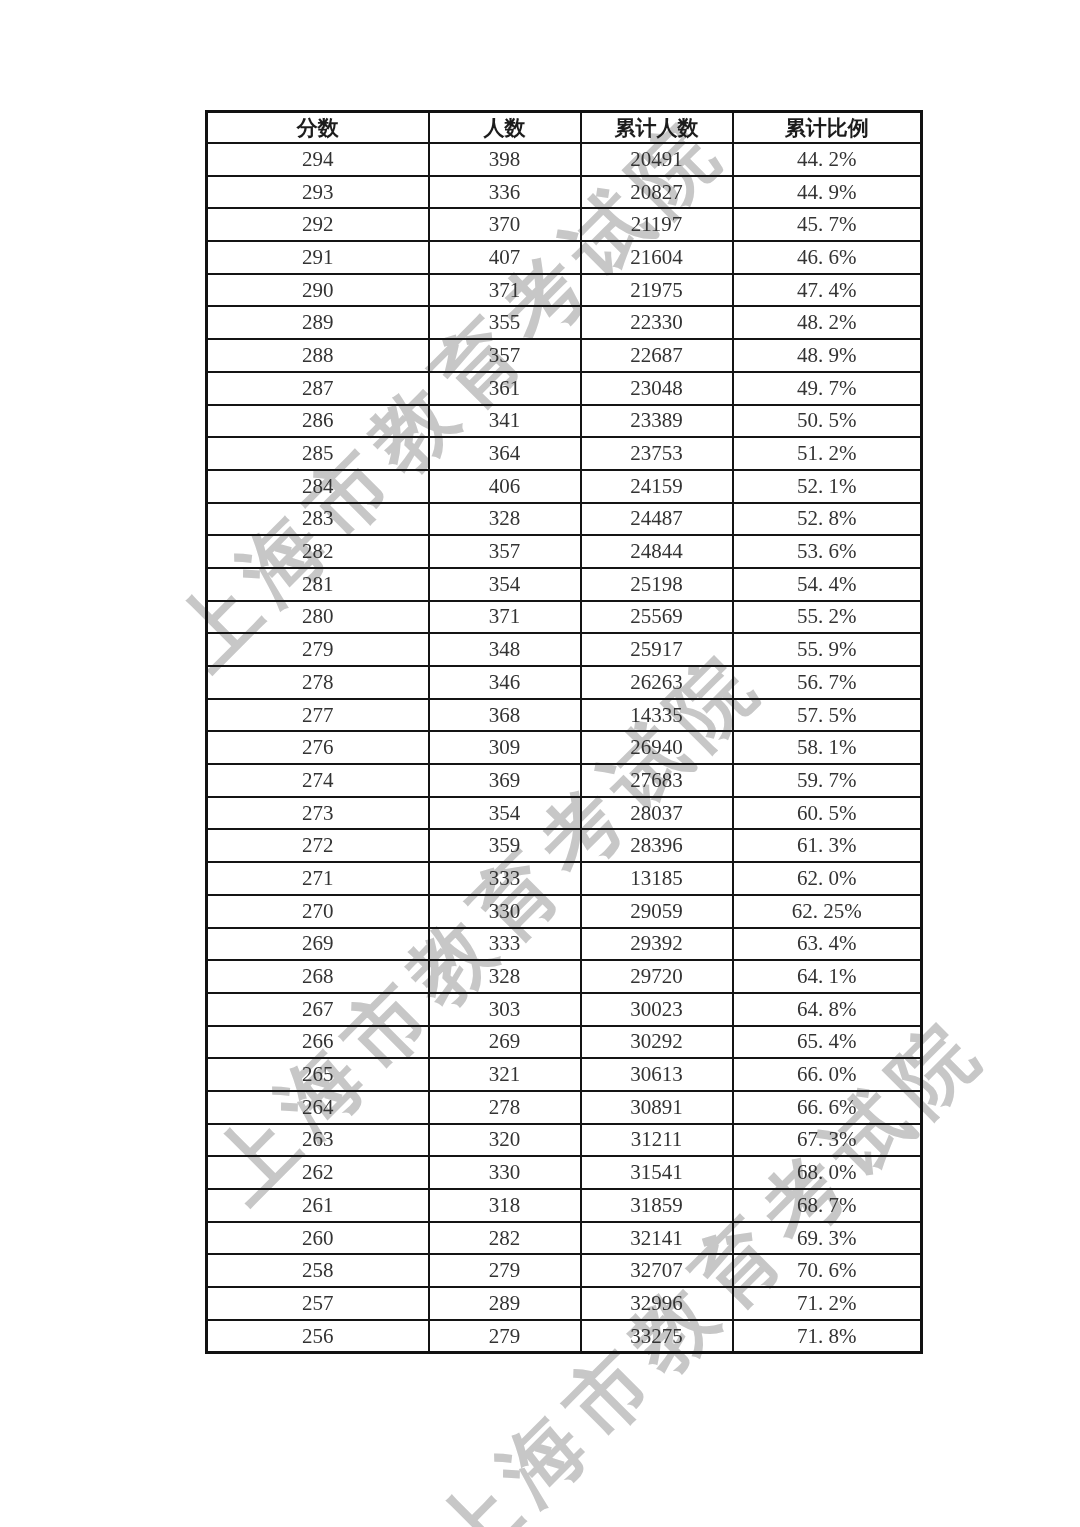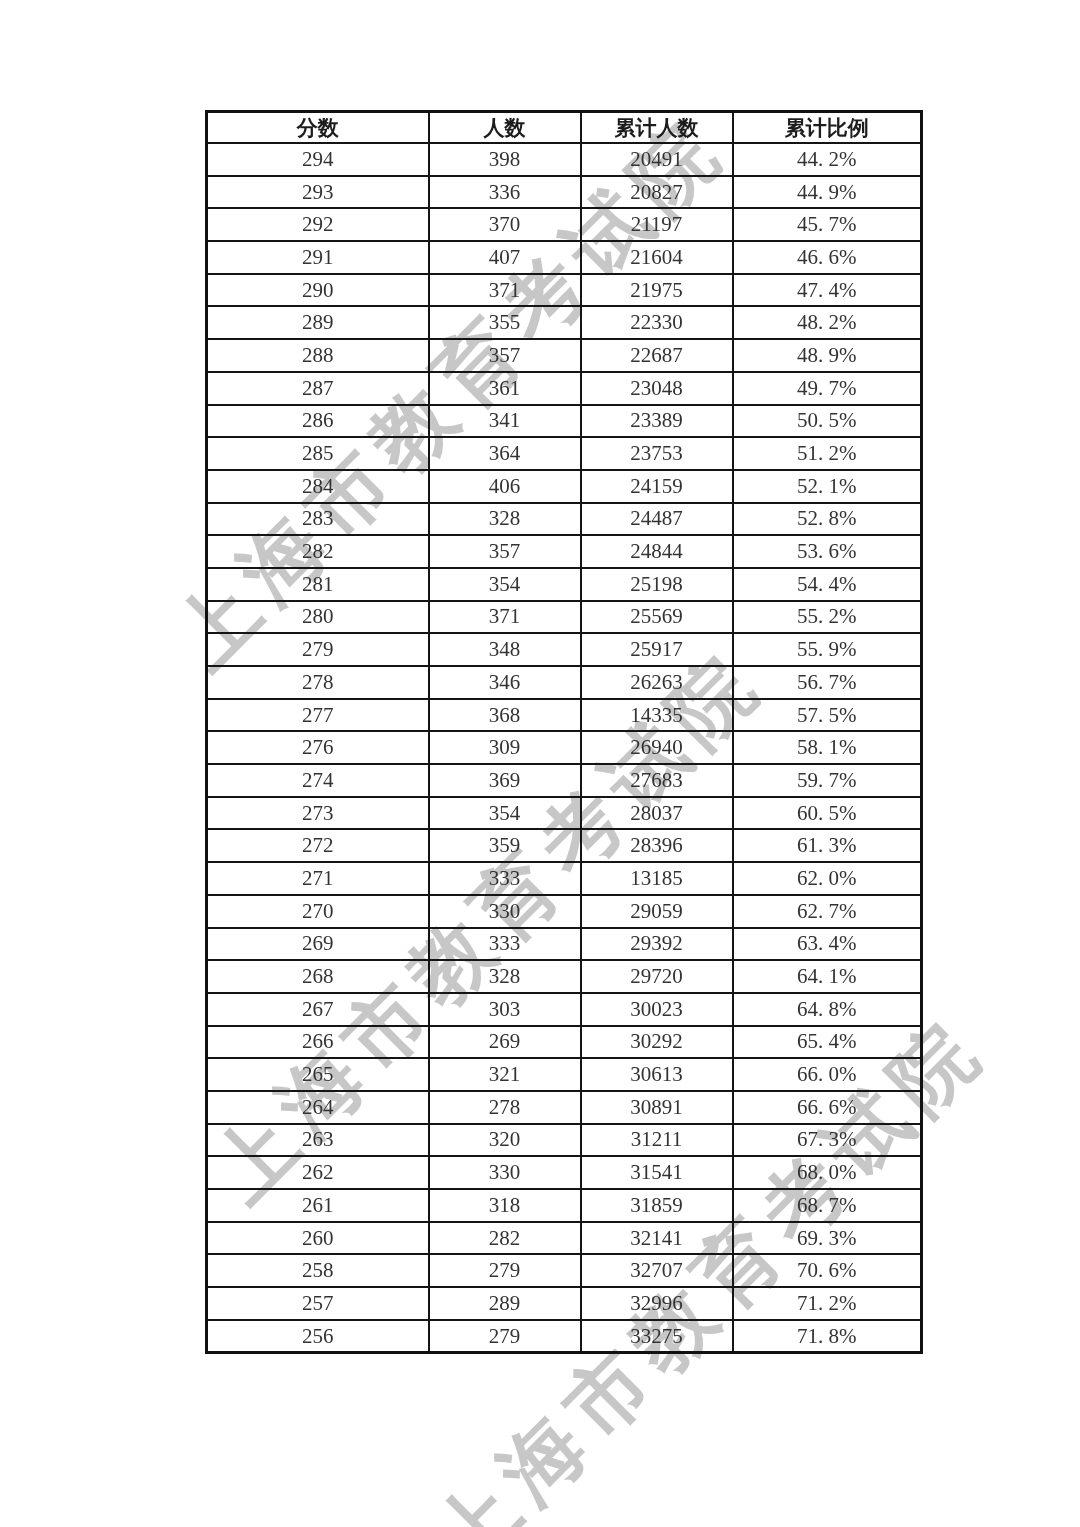--- a/index.html
+++ b/index.html
@@ -220,21 +220,21 @@
         <tr>
           <td>271</td>
           <td>333</td>
           <td>13185</td>
           <td>62. 0%</td>
         </tr>
         <tr>
           <td>270</td>
           <td>330</td>
           <td>29059</td>
-          <td>62. 7%</td>
+          <td>62. 25%</td>
         </tr>
         <tr>
           <td>269</td>
           <td>333</td>
           <td>29392</td>
           <td>63. 4%</td>
         </tr>
         <tr>
           <td>268</td>
           <td>328</td>

